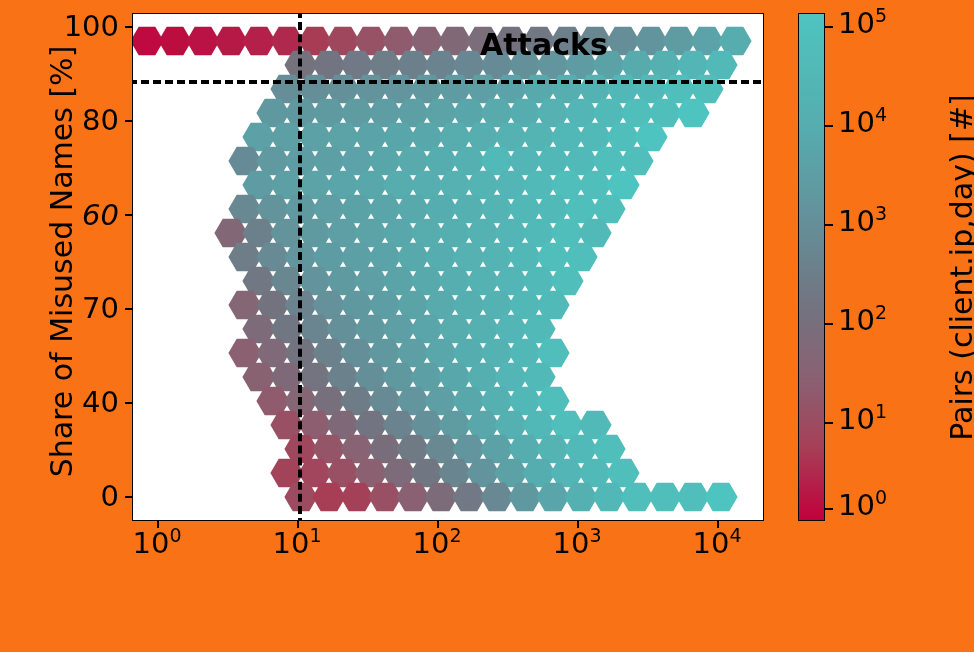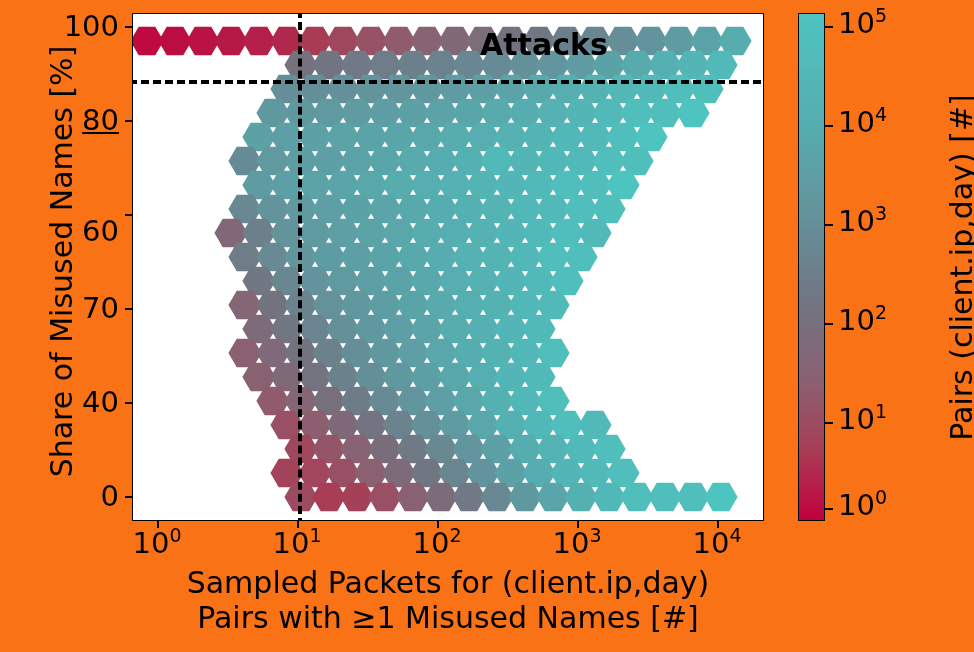--- a/index.html
+++ b/index.html
@@ -434,44 +434,40 @@
   </div>
 
   <div class="tick-y" style="top:26px;"></div>
   <div class="tick-y" style="top:120px;"></div>
   <div class="tick-y" style="top:214px;"></div>
   <div class="tick-y" style="top:308px;"></div>
   <div class="tick-y" style="top:402px;"></div>
   <div class="tick-y" style="top:496px;"></div>
 
   <div class="ylabel-tick" style="top:12px;">100</div>
-  <div class="ylabel-tick" style="top:106px;text-decoration:underline;">80</div>
-  <div class="ylabel-tick" style="top:217px;">60</div>
+  <div class="ylabel-tick" style="top:106px;">80</div>
+  <div class="ylabel-tick" style="top:201px;font-style:italic;">60</div>
   <div class="ylabel-tick" style="top:294px;">70</div>
   <div class="ylabel-tick" style="top:388px;">40</div>
   <div class="ylabel-tick" style="top:482px;">0</div>
 
   <div class="tick-x" style="left:157px;"></div>
   <div class="tick-x" style="left:297px;"></div>
   <div class="tick-x" style="left:437px;"></div>
   <div class="tick-x" style="left:577px;"></div>
   <div class="tick-x" style="left:717px;"></div>
 
   <div class="xlabel-tick" style="left:157px;"><span>10</span><sup>0</sup></div>
   <div class="xlabel-tick" style="left:297px;"><span>10</span><sup>1</sup></div>
   <div class="xlabel-tick" style="left:437px;"><span>10</span><sup>2</sup></div>
   <div class="xlabel-tick" style="left:577px;"><span>10</span><sup>3</sup></div>
   <div class="xlabel-tick" style="left:717px;"><span>10</span><sup>4</sup></div>
 
   <div id="y-axis-title">Share of Misused Names [%]</div>
 
-  <div id="x-axis-title">
-    <div>Sampled Packets for (client.ip,day)</div>
-    <div>Pairs with ≥1 Misused Names [#]</div>
-  </div>
 
   <div id="colorbar" style="background: linear-gradient(to top, rgb(194, 0, 60) 0%, rgb(189, 11, 65) 2.5%, rgb(184, 22, 69) 5%, rgb(180, 33, 74) 7.5%, rgb(175, 44, 79) 10%, rgb(170, 55, 83) 12.5%, rgb(165, 65, 88) 15%, rgb(160, 71, 93) 17.5%, rgb(155, 77, 98) 20%, rgb(149, 83, 103) 22.5%, rgb(144, 90, 108) 25%, rgb(139, 96, 113) 27.5%, rgb(135, 100, 116) 30%, rgb(131, 103, 118) 32.5%, rgb(127, 106, 121) 35%, rgb(122, 109, 123) 37.5%, rgb(118, 112, 125) 40%, rgb(115, 116, 128) 42.5%, rgb(112, 120, 132) 45%, rgb(110, 124, 136) 47.5%, rgb(108, 129, 140) 50%, rgb(106, 133, 143) 52.5%, rgb(104, 137, 147) 55%, rgb(101, 141, 151) 57.5%, rgb(100, 145, 154) 60%, rgb(98, 149, 157) 62.5%, rgb(96, 153, 160) 65%, rgb(94, 157, 163) 67.5%, rgb(92, 161, 166) 70%, rgb(90, 164, 169) 72.5%, rgb(88, 168, 172) 75%, rgb(86, 172, 174) 77.5%, rgb(85, 175, 177) 80%, rgb(84, 178, 178) 82.5%, rgb(83, 180, 180) 85%, rgb(83, 183, 182) 87.5%, rgb(82, 186, 184) 90%, rgb(81, 188, 186) 92.5%, rgb(80, 191, 188) 95%, rgb(79, 193, 190) 97.5%, rgb(78, 196, 192) 100%);"></div>
 
   <div class="cbar-tick-mark" style="top:26px;"></div>
   <div class="cbar-tick-mark" style="top:125px;"></div>
   <div class="cbar-tick-mark" style="top:224px;"></div>
   <div class="cbar-tick-mark" style="top:323px;"></div>
   <div class="cbar-tick-mark" style="top:422px;"></div>
   <div class="cbar-tick-mark" style="top:508px;"></div>
 

